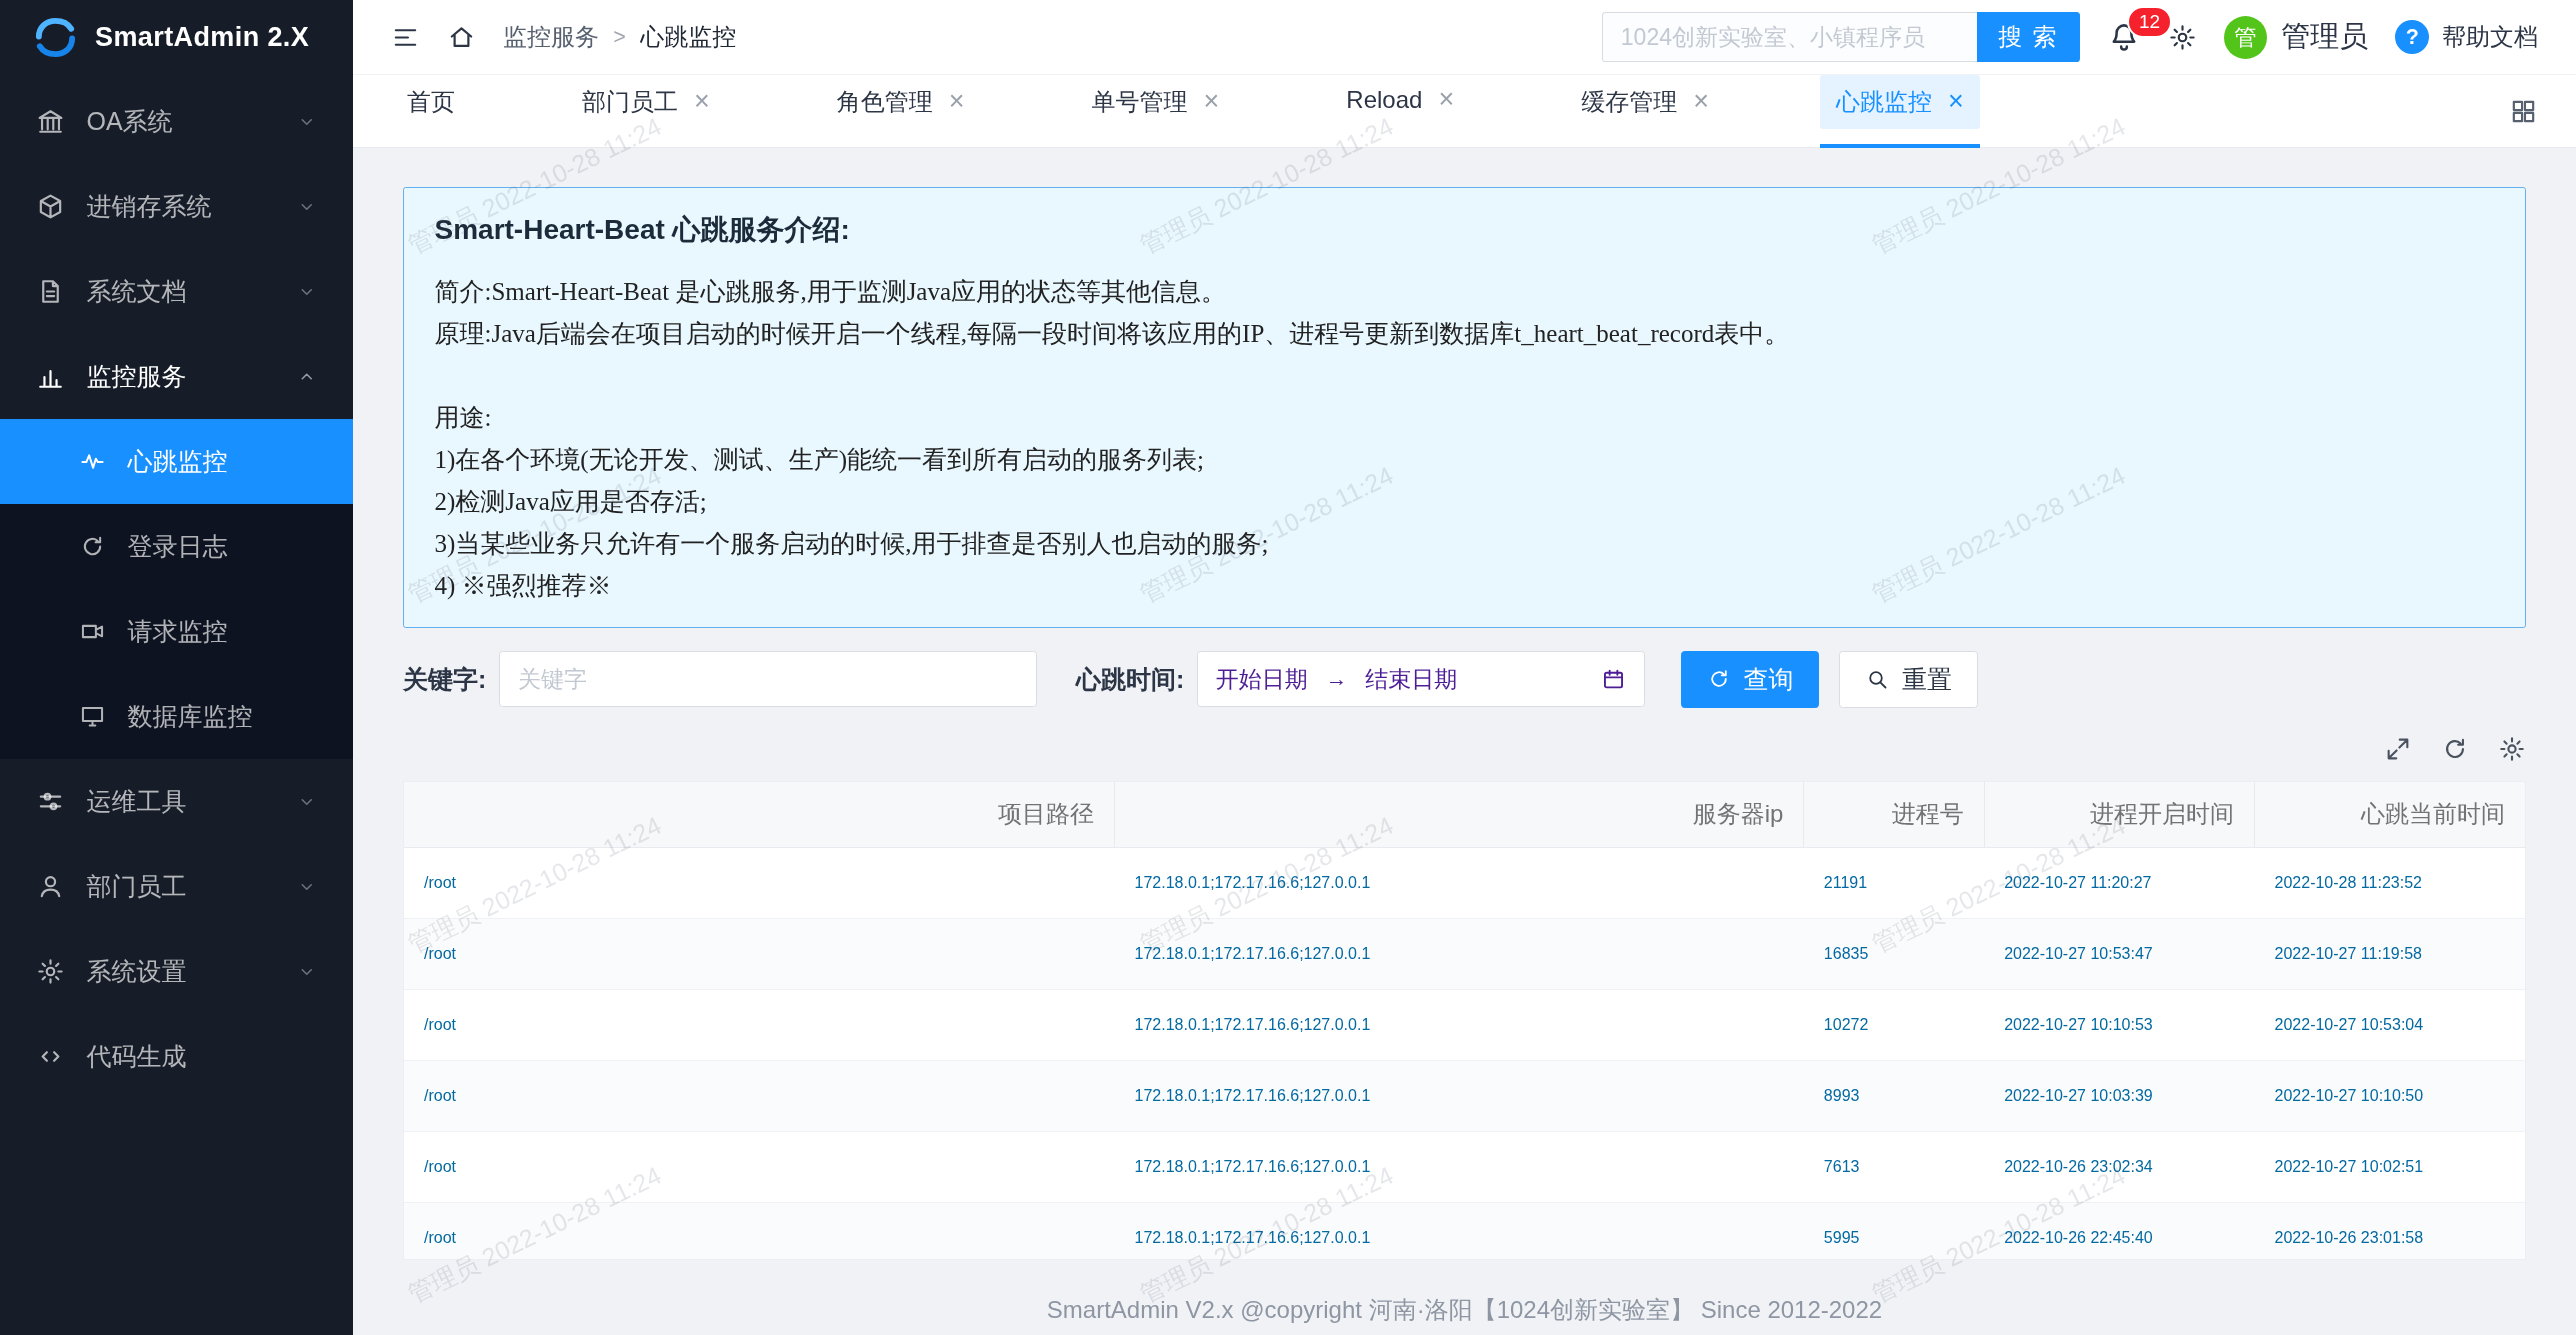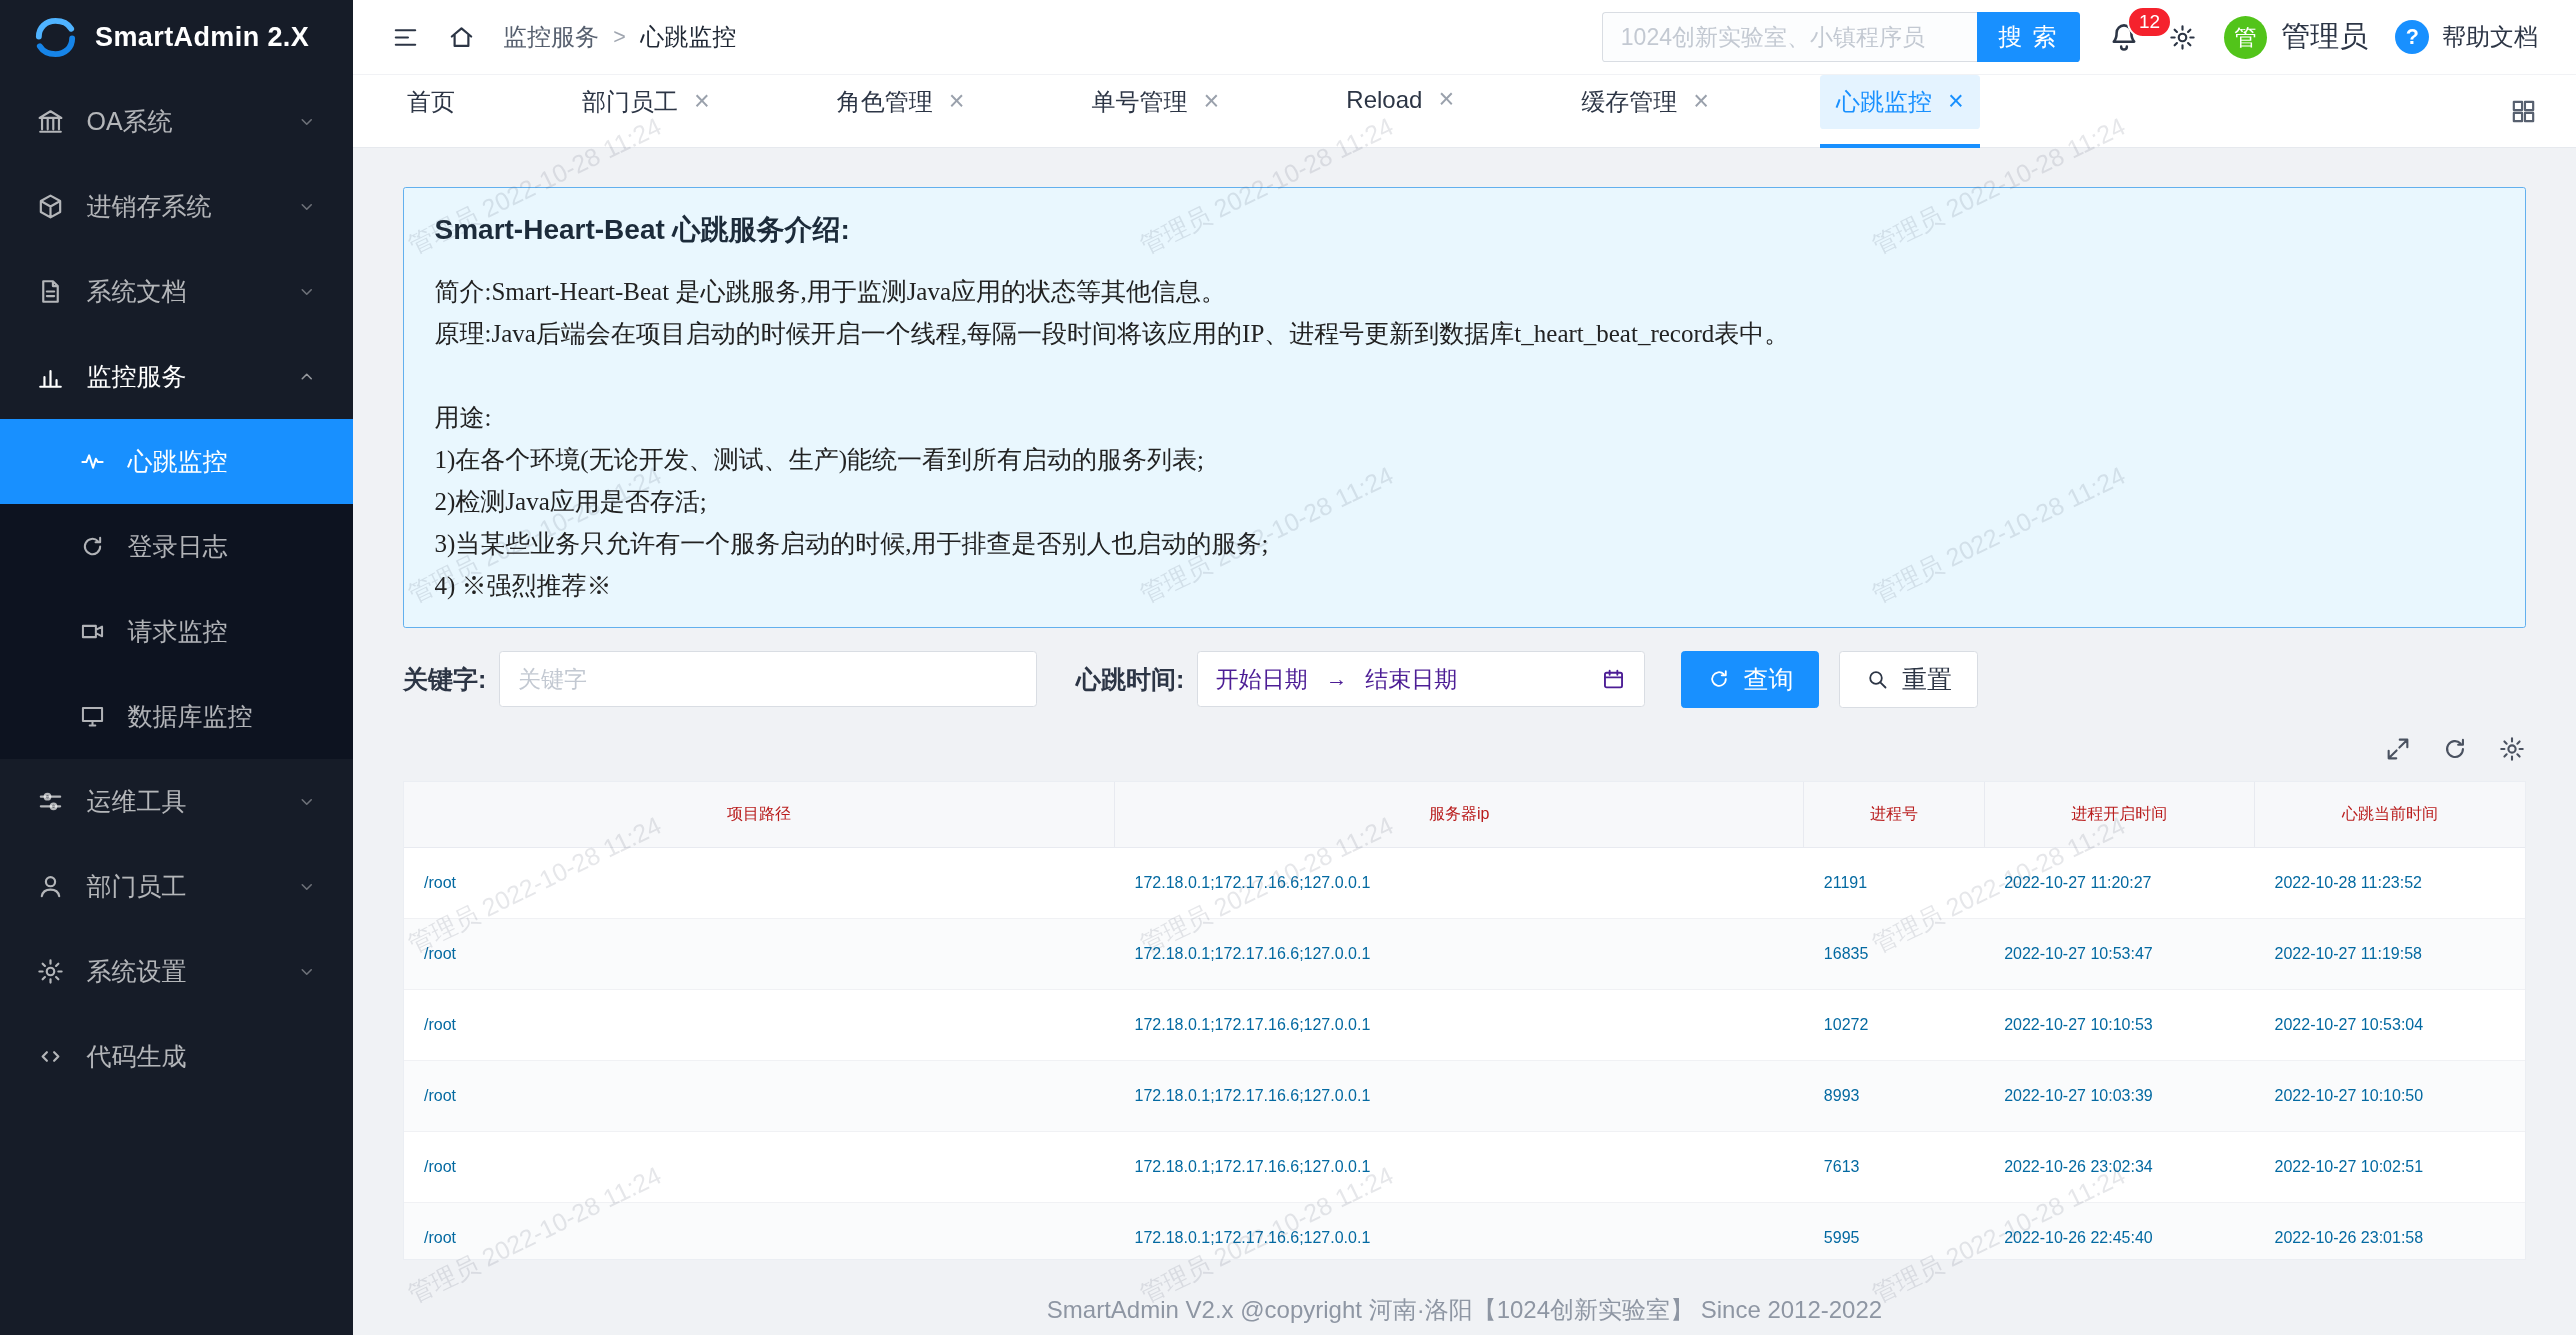--- a/index.html
+++ b/index.html
@@ -85,21 +85,21 @@
   .btn { height: 57px; display: inline-flex; align-items: center; gap: 12.6px; padding: 0 25px; border-radius: 3.6px; font-size: 25px; cursor: pointer; font-family: inherit; }
   .btn .bic { font-size: 24px; }
   .btn-primary { background: #1890ff; border: 0.9px solid #1890ff; color: #fff; margin-left: 36px; }
   .btn-default { background: #fff; border: 0.9px solid #d9dde3; color: #2c3545; margin-left: 20px; }
 
   .table-tools { display: flex; justify-content: flex-end; align-items: center; gap: 29px; margin-top: 27px; color: #4a5260; }
   .table-tools .tool { font-size: 28px; cursor: pointer; }
 
   .table-card { margin-top: 18px; background: #fff; border: 0.9px solid #ebeef3; height: 479px; overflow: hidden; }
   table.grid { width: 100%; border-collapse: collapse; table-layout: fixed; }
-  .grid th { height: 66px; background: #f7f8fa; text-align: center; padding: 0 20px; font-size: 16px; font-weight: 500; color: #b91c1c; border-bottom: 0.9px solid #e8eaf0; border-right: 0.9px solid #e8eaf0; white-space: nowrap; overflow: hidden; }
+  .grid th { height: 66px; background: #f7f8fa; text-align: right; padding: 0 20px; font-size: 24px; font-weight: 500; color: #737373; border-bottom: 0.9px solid #e8eaf0; border-right: 0.9px solid #e8eaf0; white-space: nowrap; overflow: hidden; }
   .grid th:last-child { border-right: none; }
   .grid td { height: 71px; padding: 0 20px; font-size: 16px; color: #0369a1; border-bottom: 0.9px solid #f0f1f4; background: #fff; white-space: nowrap; overflow: hidden; }
   .grid tbody tr:nth-child(even) td { background: #fafbfc; }
 
   .footer { height: 50px; display: flex; align-items: center; justify-content: center; font-size: 24px; color: #8e96a3; flex-shrink: 0; margin-top: auto; }
 
   
   .watermark-layer { position: absolute; inset: 0; pointer-events: none; overflow: hidden; z-index: 40; }
   .wm { position: absolute; white-space: nowrap; font-size: 25px; color: rgba(60,70,90,.13); transform-origin: 0 50%; transform: rotate(-26deg); }
 </style>

